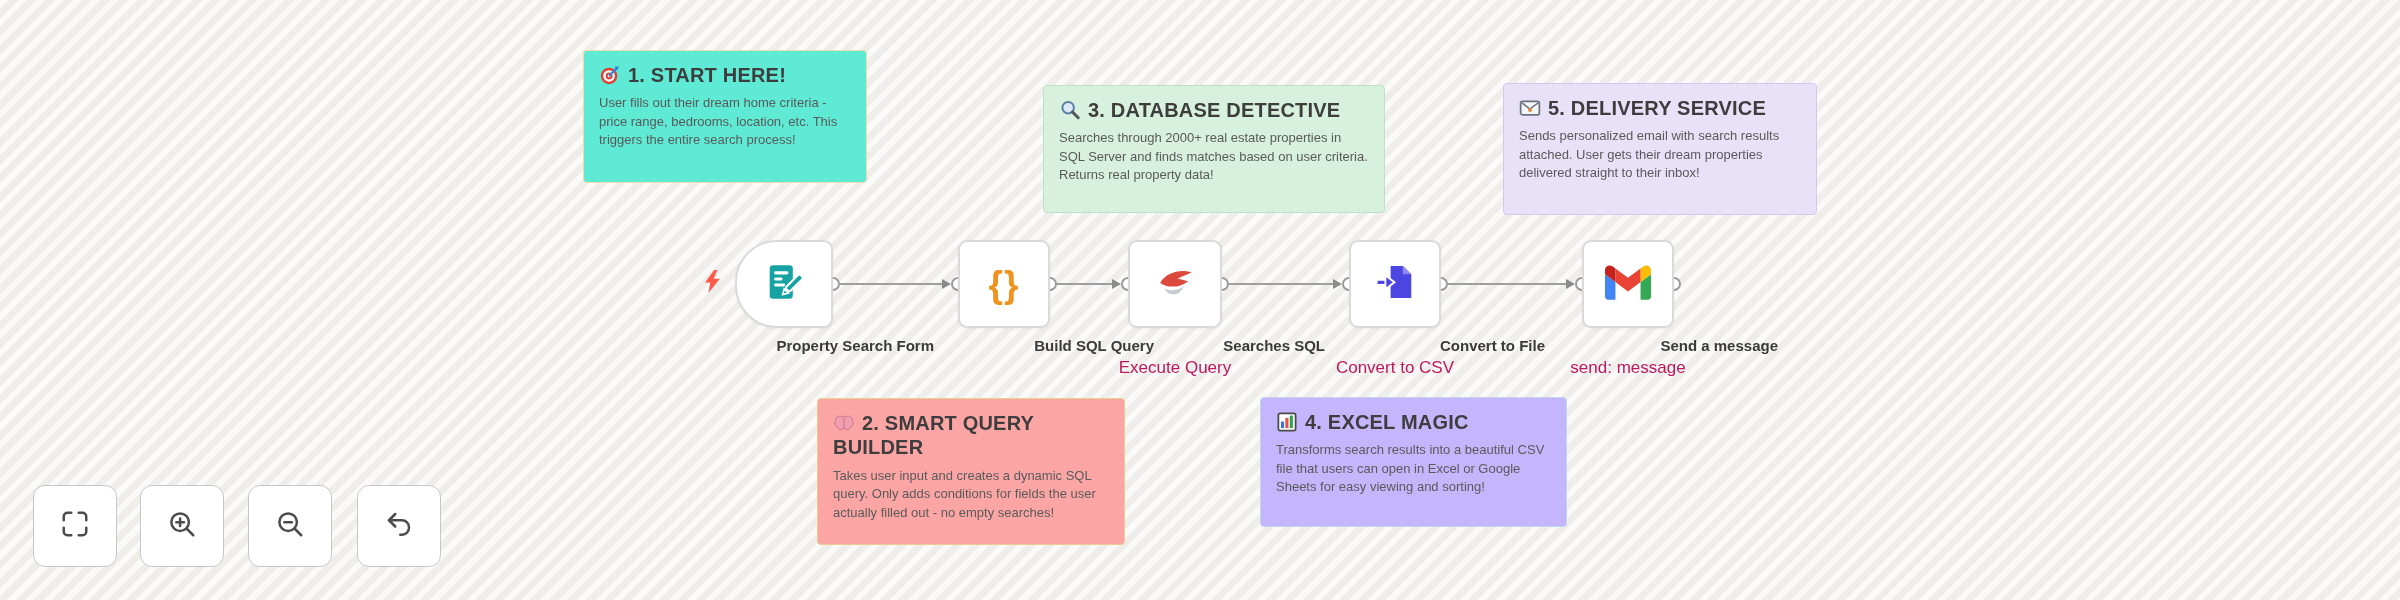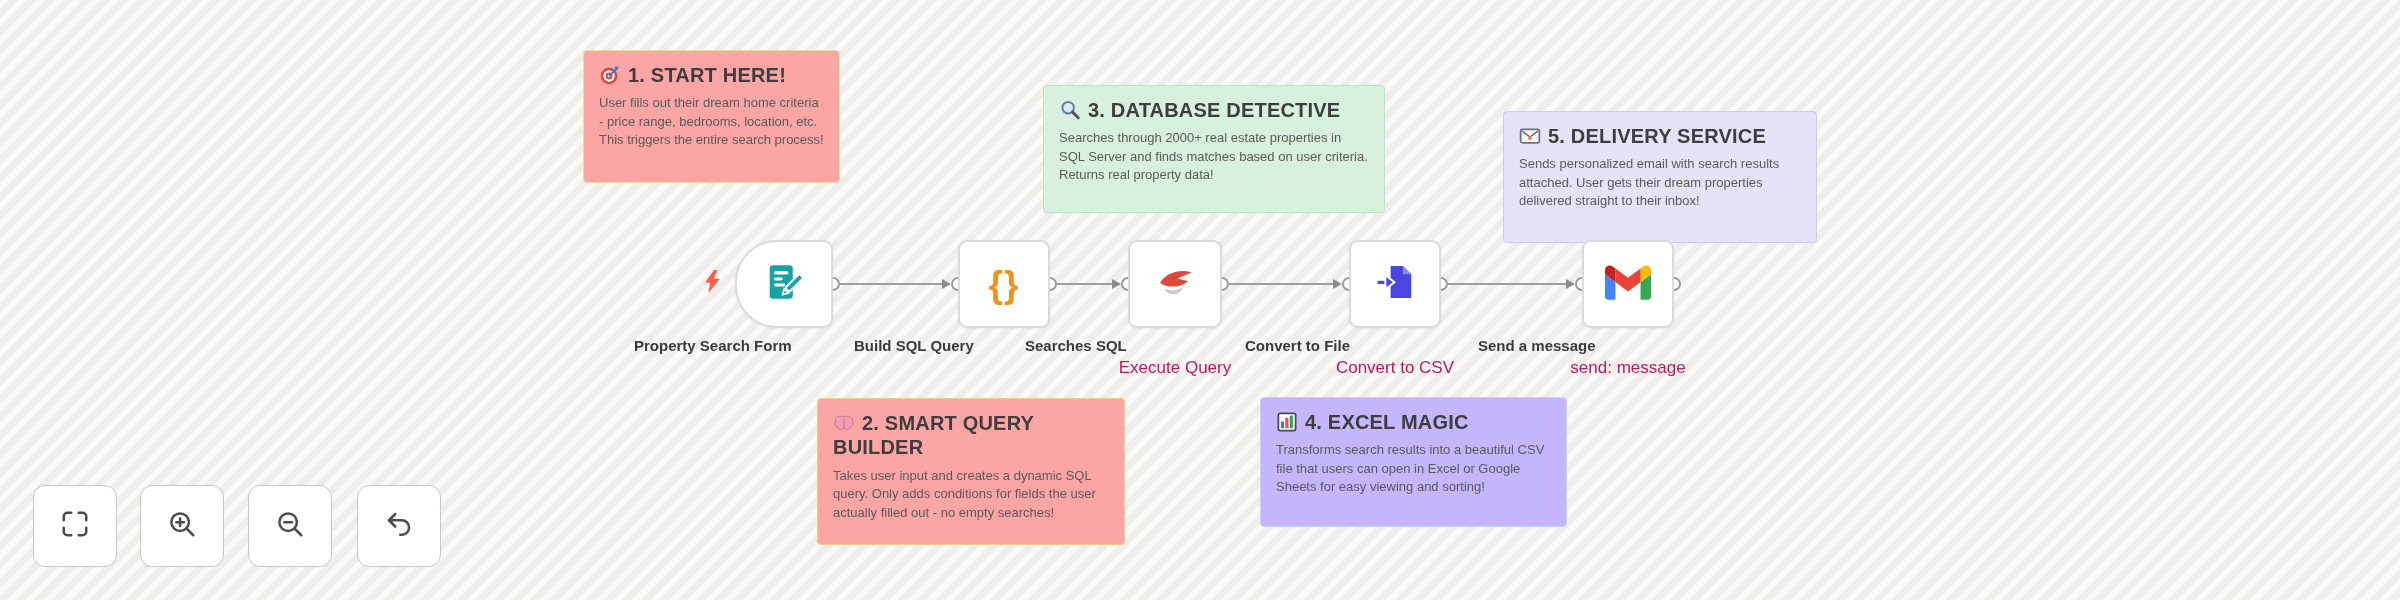--- a/index.html
+++ b/index.html
@@ -8,37 +8,37 @@
     font-family:"Liberation Sans",sans-serif;
     background-color:#f5f4f2;
     background-image:repeating-linear-gradient(135deg,
       rgba(255,255,255,.55) 0px, rgba(255,255,255,.55) 6px,
       rgba(232,230,226,.45) 6px, rgba(232,230,226,.45) 13px);
   }
   
   .sticky{position:absolute;border-radius:4px;padding:12px 15px;box-sizing:border-box;border:1px solid transparent;}
   .sticky h3{margin:0 0 7px;font-size:20px;font-weight:bold;color:#3d3d3d;line-height:1.22;letter-spacing:.2px;}
   .sticky p{margin:0;font-size:13px;color:#5a5a5a;line-height:1.42;}
-  .s1{left:583px;top:50px;width:257px;height:133px;background:#fca5a5;border-color:#ecdfa6;}
+  .s1{left:583px;top:50px;width:284px;height:133px;background:#5eead4;border-color:#ecdfa6;}
   .s2{left:817px;top:398px;width:308px;height:147px;background:#fca5a5;border-color:#eccb8f;}
   .s3{left:1043px;top:85px;width:342px;height:128px;background:#d8f1de;border-color:#bde1c8;}
   .s4{left:1260px;top:397px;width:307px;height:130px;background:#c4b5fd;border-color:#bdd7ee;}
-  .s5{left:1503px;top:83px;width:314px;height:132px;background:#e7e2f7;border-color:#d1c9ec;margin-top:28px;}
+  .s5{left:1503px;top:83px;width:314px;height:132px;background:#e7e2f7;border-color:#d1c9ec;}
   .icon22{display:inline-block;width:22px;height:22px;vertical-align:-4px;margin-right:7px;}
   
   .node{position:absolute;top:240px;height:88px;background:#fff;border:2px solid #dadada;
         border-radius:9px;box-shadow:0 1px 3px rgba(0,0,0,.05);
         display:flex;align-items:center;justify-content:center;box-sizing:border-box;}
   .n1{left:735px;width:98px;border-radius:42px 9px 9px 42px;}
   .n2{left:958px;width:92px;}
   .n3{left:1128px;width:94px;}
   .n4{left:1349px;width:92px;}
   .n5{left:1582px;width:92px;}
   .braces{font-size:37px;font-weight:bold;color:#f0931e;letter-spacing:1px;line-height:1;font-family:"Liberation Sans",sans-serif;}
-  .node-label{position:absolute;top:337px;width:300px;text-align:left;font-size:15px;font-weight:600;color:#3a3a3a;}
+  .node-label{position:absolute;top:337px;width:300px;text-align:right;font-size:15px;font-weight:600;color:#3a3a3a;}
   .node-sub{position:absolute;top:358px;width:300px;text-align:center;font-size:17px;color:#be185d;}
   .l1{left:634px;} .l2{left:854px;} .l3{left:1025px;} .l4{left:1245px;} .l5{left:1478px;}
   .port{position:absolute;top:277px;width:14px;height:14px;border-radius:50%;background:#fff;
         border:2px solid #9b9b9b;box-sizing:border-box;}
   .cline{position:absolute;top:283px;height:2px;background:#9e9e9e;}
   .carrow{position:absolute;top:279px;width:0;height:0;border-top:5px solid transparent;
           border-bottom:5px solid transparent;border-left:9px solid #8b8b8b;}
   .bolt{position:absolute;left:704px;top:270px;}
   
   .zbtn{position:absolute;top:485px;width:84px;height:82px;background:#fff;border:1.5px solid #c7c7c7;

